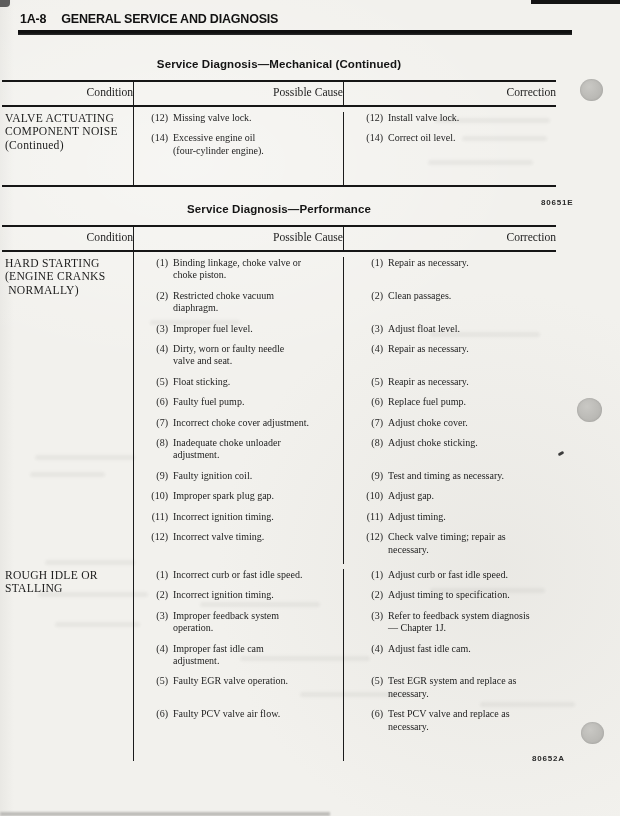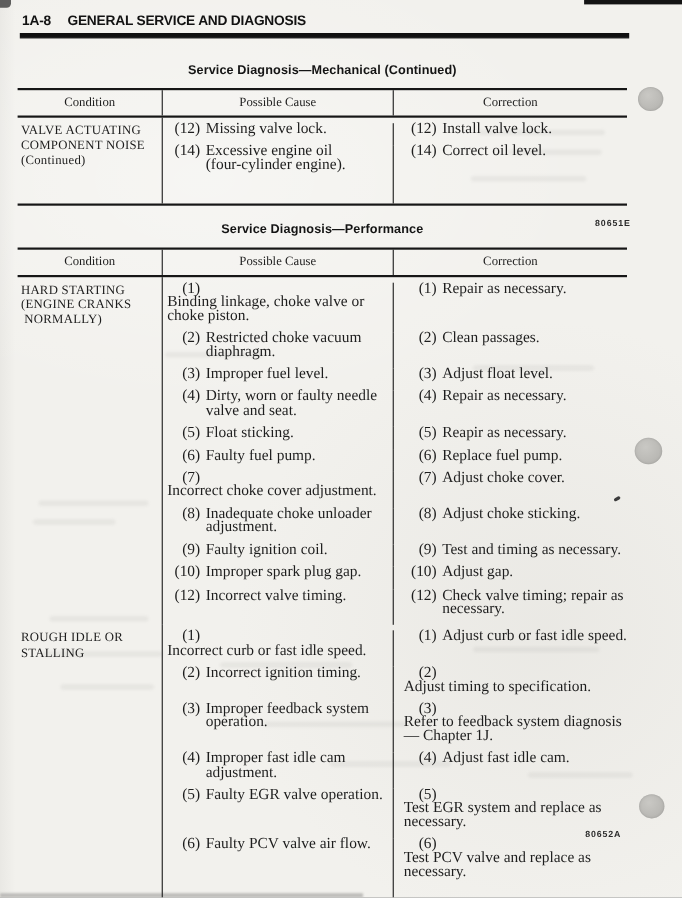--- a/index.html
+++ b/index.html
@@ -49,42 +49,42 @@
 
   
   .page-header{position:absolute;left:20px;top:12px;width:560px;
     font-family:"Liberation Sans", sans-serif;font-weight:bold;
     font-size:12.5px;letter-spacing:-0.2px;color:#121212;white-space:nowrap;}
   .page-header .sec-num{margin-right:15px;}
   .header-rule{position:absolute;left:18px;top:30px;width:554px;height:5px;
     background:linear-gradient(180deg,#101010 0 60%,#2e2e2e);}
 
   
-  #tables-root section{position:absolute;left:16px;width:554px;}
+  #tables-root section{position:absolute;left:2px;width:554px;}
   #tables-root section:nth-of-type(1){top:58px;}
   #tables-root section:nth-of-type(2){top:203px;}
 
   .table-title{margin:0 0 9px 0;text-align:center;
     font-family:"Liberation Sans", sans-serif;font-weight:bold;font-size:11.5px;
     letter-spacing:0.1px;color:#141414;line-height:13px;}
 
   .thead{display:grid;grid-template-columns:132px 210px 1fr;
     border-top:2px solid #161616;border-bottom:2px solid #161616;
     font-size:11.6px;}
-  .thead .th{text-align:center;padding:4px 0 6px 0;}
+  .thead .th{text-align:right;padding:4px 0 6px 0;}
   .thead .th:nth-child(1),.thead .th:nth-child(2){border-right:1.6px solid #1b1b1b;}
 
   section:nth-of-type(1) .tbody{border-bottom:2px solid #161616;}
 
   .row-group{display:grid;grid-template-columns:132px 1fr;}
   .cond{border-right:1.6px solid #1b1b1b;padding:5px 4px 0 3px;
     font-size:11.6px;line-height:13.4px;letter-spacing:.25px;white-space:pre;}
   .items{padding-top:5px;}
   .item{display:grid;grid-template-columns:210px 1fr;}
-  .cell{font-size:14px;line-height:12.4px;padding-bottom:8px;}
+  .cell{font-size:10px;line-height:12.4px;padding-bottom:8px;}
   .cell.cause{border-right:1.6px solid #1b1b1b;padding-left:4px;}
   .cell.corr{padding-left:9px;}
   .row-group:last-child .item:last-child .cell{padding-bottom:28px;}
   .num{display:inline-block;width:30px;text-align:right;margin-right:5px;vertical-align:top;}
   .txt{display:inline-block;white-space:pre;vertical-align:top;}
 
   .fig-code{position:absolute;font-family:"Liberation Sans", sans-serif;
     font-weight:bold;font-size:8px;letter-spacing:.8px;color:#2a2a2a;}
   .fig-1{left:541px;top:198px;}
   .fig-2{left:532px;top:754px;}
@@ -252,20 +252,28 @@
               <div class="item">
       <div class="cell cause">
         <span class="num">(10)</span><span class="txt">Improper spark plug gap.</span>
       </div>
       <div class="cell corr">
         <span class="num">(10)</span><span class="txt">Adjust gap.</span>
       </div>
     </div>
               <div class="item">
       <div class="cell cause">
+        <span class="num">(11)</span><span class="txt">Incorrect ignition timing.</span>
+      </div>
+      <div class="cell corr">
+        <span class="num">(11)</span><span class="txt">Adjust timing.</span>
+      </div>
+    </div>
+              <div class="item">
+      <div class="cell cause">
         <span class="num">(12)</span><span class="txt">Incorrect valve timing.</span>
       </div>
       <div class="cell corr">
         <span class="num">(12)</span><span class="txt">Check valve timing; repair as
 necessary.</span>
       </div>
     </div>
             </div>
     </div>
           <div class="row-group">

